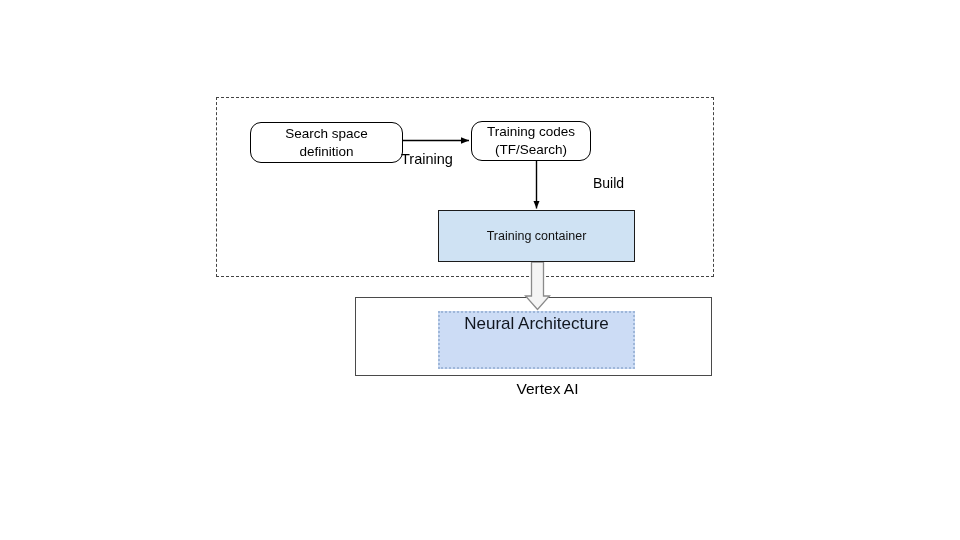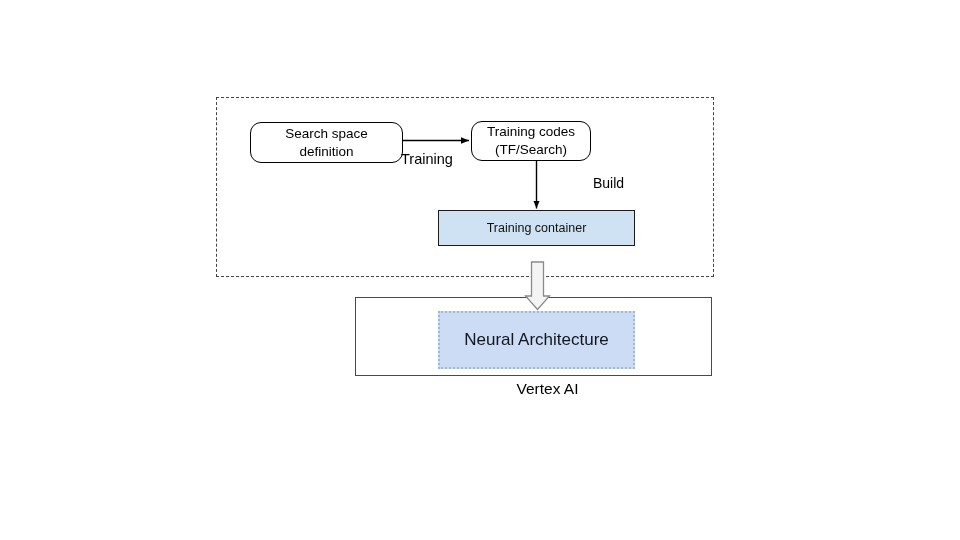--- a/index.html
+++ b/index.html
@@ -65,21 +65,21 @@
     width: 120px;
     height: 40px;
   }
 
   
   #box-training-container {
     position: absolute;
     left: 438px;
     top: 210px;
     width: 197px;
-    height: 36px;
+    height: 52px;
     box-sizing: border-box;
     border: 1.4px solid #1b1b1b;
     background: #cfe2f3;
     display: flex;
     align-items: center;
     justify-content: center;
     font-size: 12.5px;
     color: #111111;
   }
 
@@ -99,21 +99,20 @@
   #box-nas-service {
     position: absolute;
     left: 438px;
     top: 311px;
     width: 197px;
     height: 58px;
     box-sizing: border-box;
     border: 2px dotted #9fb7d9;
     background: #ccdcf5;
     display: flex;
-    align-items: center;
     justify-content: center;
     text-align: center;
     line-height: 1.28;
     font-size: 17px;
     color: #11161f;
   }
 
   
   .flabel {
     position: absolute;

